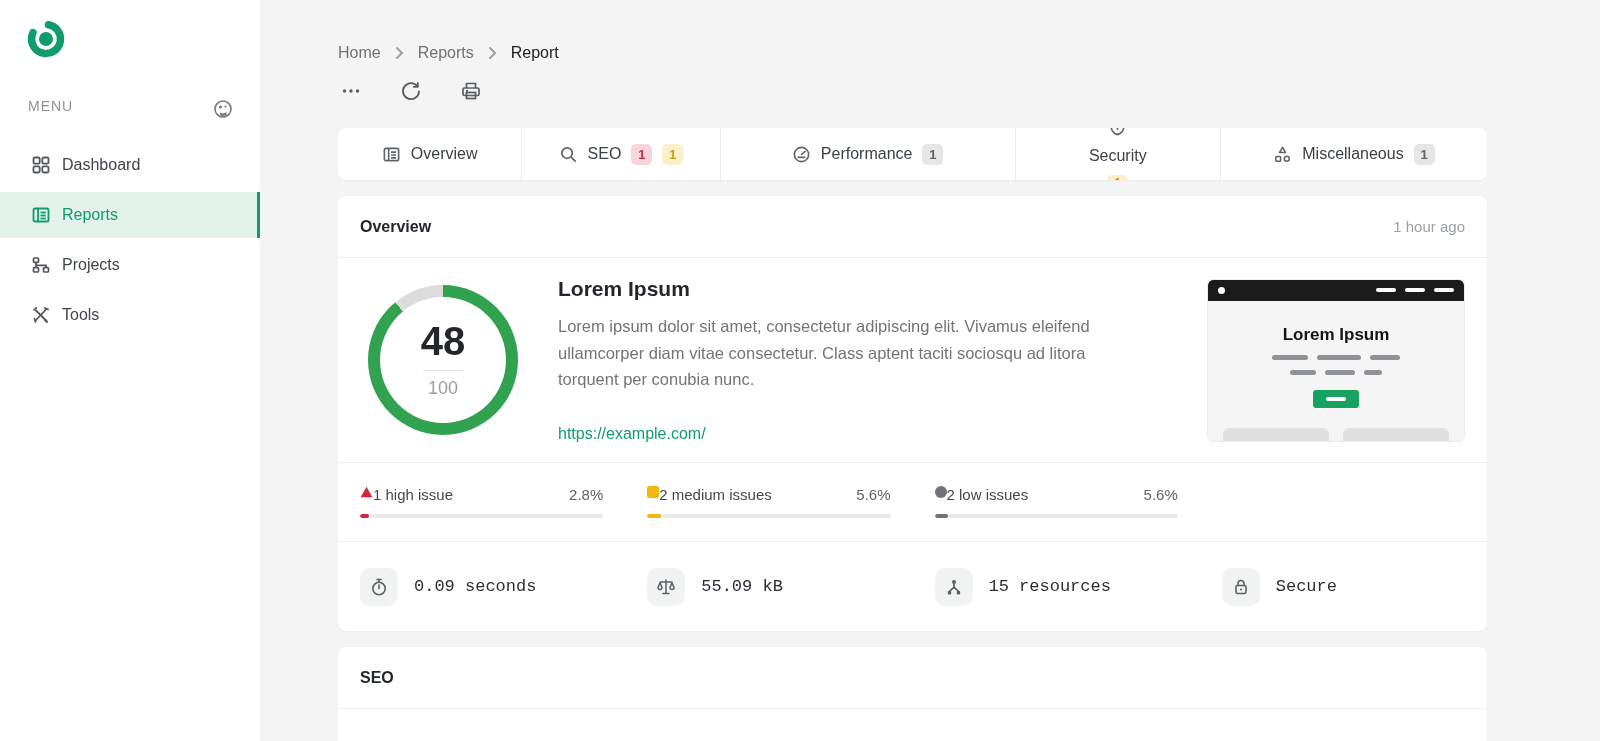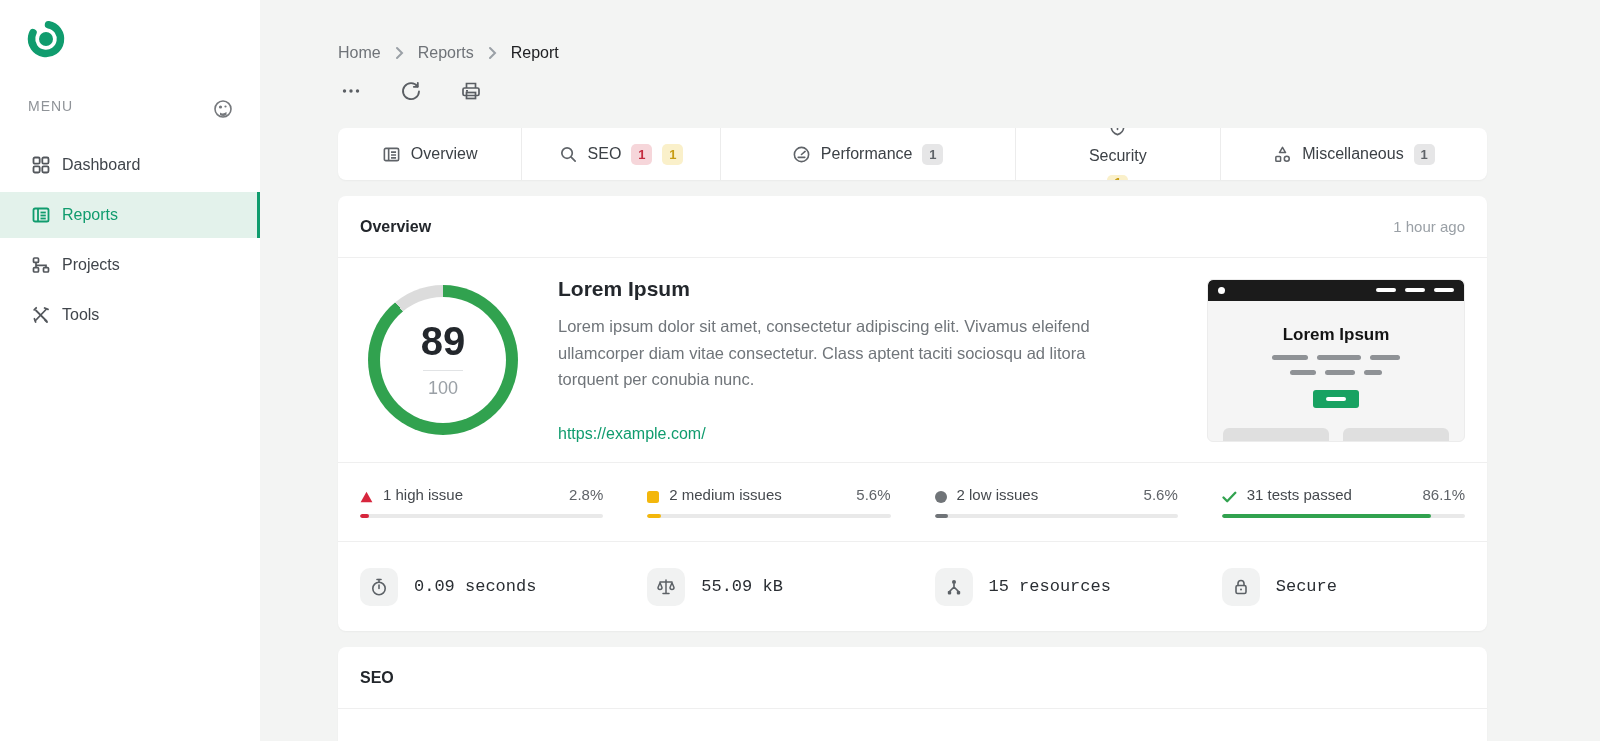--- a/index.html
+++ b/index.html
@@ -79,21 +79,21 @@
   .tl i { height:5px; border-radius:2.5px; background:#8f9296; display:block; }
   .thumb-btn { width:46px; height:18px; background:#18a262; border-radius:3px; margin:15px auto 0;
                display:flex; align-items:center; justify-content:center; }
   .thumb-btn i { width:20px; height:4px; border-radius:2px; background:#ffffff; }
   .thumb-cards { position:absolute; bottom:-9px; left:0; right:0; display:flex; justify-content:center; gap:14px; }
   .thumb-cards i { width:106px; height:22px; border-radius:6px; background:#dfdfdf; }
   
   .stats { display:grid; grid-template-columns:repeat(4,1fr); height:79px; align-items:center;
            border-bottom:1px solid #efefef; }
   .stat { padding:0 22px; }
-  .stat-top { display:flex; align-items:flex-end; gap:10px; font-size:15px; color:#45494e; }
+  .stat-top { display:flex; align-items:flex-start; gap:0; font-size:15px; color:#45494e; }
   .stat-top .pct { margin-left:auto; color:#5f6368; }
   .marker-square { width:12px; height:12px; border-radius:2.5px; background:#f3b70c; }
   .marker-circle { width:12px; height:12px; border-radius:50%; background:#707478; }
   .bar { height:4px; background:#e9e9e9; border-radius:2px; margin-top:11px; overflow:hidden; }
   .bar-fill { height:4px; border-radius:2px; min-width:9px; }
   .fill-red   { background:#d7263d; }
   .fill-amber { background:#f3b70c; }
   .fill-gray  { background:#707478; }
   .fill-green { background:#31a24f; }
   
@@ -286,21 +286,21 @@
 
   <section class="card">
     <div class="card-header">
       <span class="card-title">Overview</span>
       <span class="timestamp">1 hour ago</span>
     </div>
 
     <div class="card-body">
       <div class="score-ring" style="background: conic-gradient(rgb(49, 162, 79) 0deg, rgb(49, 162, 79) 320.4deg, rgb(220, 220, 220) 320.4deg, rgb(220, 220, 220) 360deg);">
         <div class="score-inner">
-          <div class="score-value">89</div>
+          <div class="score-value">48</div>
           <div class="score-divider"></div>
           <div class="score-max">100</div>
         </div>
       </div>
 
       <div class="summary">
         <h2>Lorem Ipsum</h2>
         <p>Lorem ipsum dolor sit amet, consectetur adipiscing elit. Vivamus eleifend ullamcorper diam vitae consectetur. Class aptent taciti sociosqu ad litora torquent per conubia nunc.</p>
         <a href="#">https://example.com/</a>
       </div>
@@ -364,32 +364,20 @@
         <div class="stat-top">
           <span class="marker-circle"></span>
           <span>2 low issues</span>
           <span class="pct">5.6%</span>
         </div>
         <div class="bar">
           <div class="bar-fill fill-gray" style="width: 5.6%;"></div>
         </div>
       </div>
 
-      <div class="stat">
-        <div class="stat-top">
-          <svg width="15" height="12" viewBox="0 0 15 12" fill="none" stroke="#31a24f" stroke-width="2.3" stroke-linecap="round" stroke-linejoin="round">
-            <path d="M1.5 6.5 L5.2 10.2 L13.3 1.8"></path>
-          </svg>
-          <span>31 tests passed</span>
-          <span class="pct">86.1%</span>
-        </div>
-        <div class="bar">
-          <div class="bar-fill fill-green" style="width: 86.1%;"></div>
-        </div>
-      </div>
     </div>
 
     <div class="metrics">
       <div class="metric">
         <span class="metric-icon">
           <svg width="20" height="20" viewBox="0 0 20 20" fill="none" stroke="currentColor" stroke-width="1.6" stroke-linecap="round">
             <circle cx="10" cy="11.5" r="6.2"></circle>
             <line x1="10" y1="11.5" x2="10" y2="8"></line>
             <line x1="8" y1="2.5" x2="12" y2="2.5"></line>
             <line x1="10" y1="2.5" x2="10" y2="5"></line>

